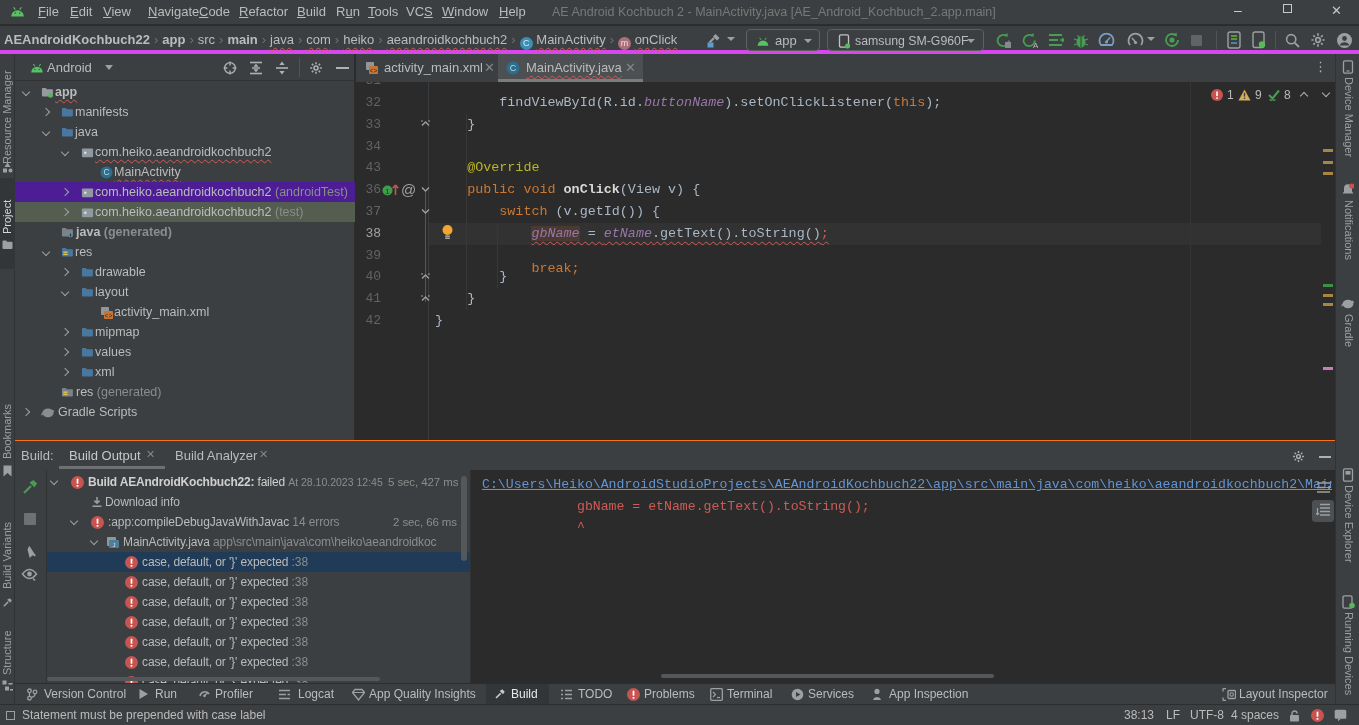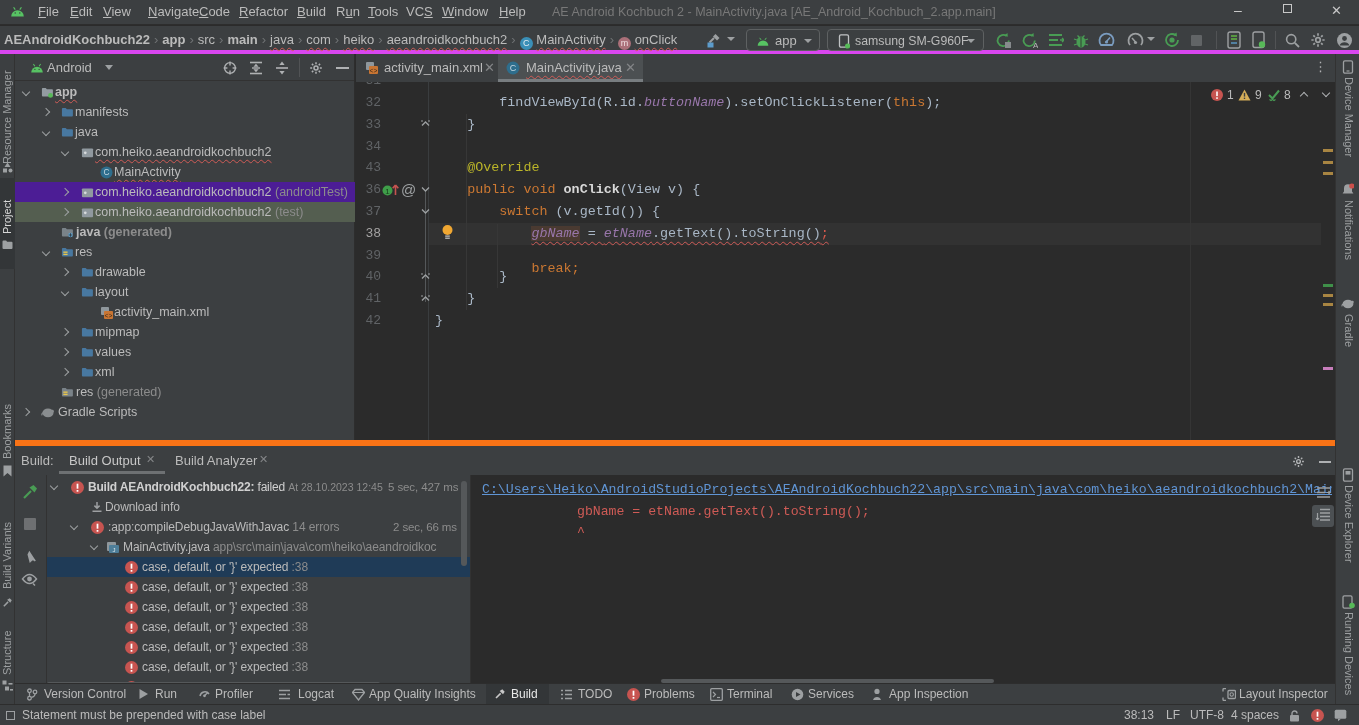--- a/index.html
+++ b/index.html
@@ -493,21 +493,21 @@
       <rect x="3.5" y="3" width="5" height="3.6" fill="#9da0a2"></rect>
     </svg>
   <div class="vtr" style="top:431px;height:84px;">Device Explorer</div>
   <svg class="abs" style="left:6px;top:541px;" width="13" height="15" viewBox="0 0 13 15">
       <rect x="1" y="0.8" width="9" height="12.4" rx="1.4" fill="none" stroke="#9da0a2" stroke-width="1.3"></rect>
       <circle cx="10" cy="10.5" r="2.8" fill="#57b958"></circle>
     </svg>
   <div class="vtr" style="top:558px;height:89px;">Running Devices</div>
 </div>
 
-<div class="abs" style="left:15px;top:440px;width:1320px;height:243px;background:#3c3f41;border-top:6px solid #f97316;overflow:hidden;">
+<div class="abs" style="left:15px;top:440px;width:1320px;height:243px;background:#3c3f41;border-top:1px solid #f97316;overflow:hidden;">
 
   <div class="abs" style="left:6px;top:7px;">Build:</div>
   <div class="abs" style="left:54px;top:7px;color:#c8c8c8;">Build Output</div>
   <div class="abs" style="left:131px;top:7px;color:#848688;font-size:11px;">✕</div>
   <div class="abs" style="left:44px;top:25px;width:106px;height:3px;background:#6e7173;"></div>
   <div class="abs" style="left:160px;top:7px;">Build Analyzer</div>
   <div class="abs" style="left:244px;top:7px;color:#848688;font-size:11px;">✕</div>
   <svg class="abs" style="left:1277px;top:9px;" width="13" height="13" viewBox="0 0 14 14">
       <circle cx="7" cy="7" r="2" fill="none" stroke="#afb1b3" stroke-width="1.5"></circle>
       <path d="M7 1.2 v2 M7 10.8 v2 M1.2 7 h2 M10.8 7 h2 M2.9 2.9 l1.4 1.4 M9.7 9.7 l1.4 1.4 M11.1 2.9 l-1.4 1.4 M4.3 9.7 l-1.4 1.4" stroke="#afb1b3" stroke-width="1.5"></path>

